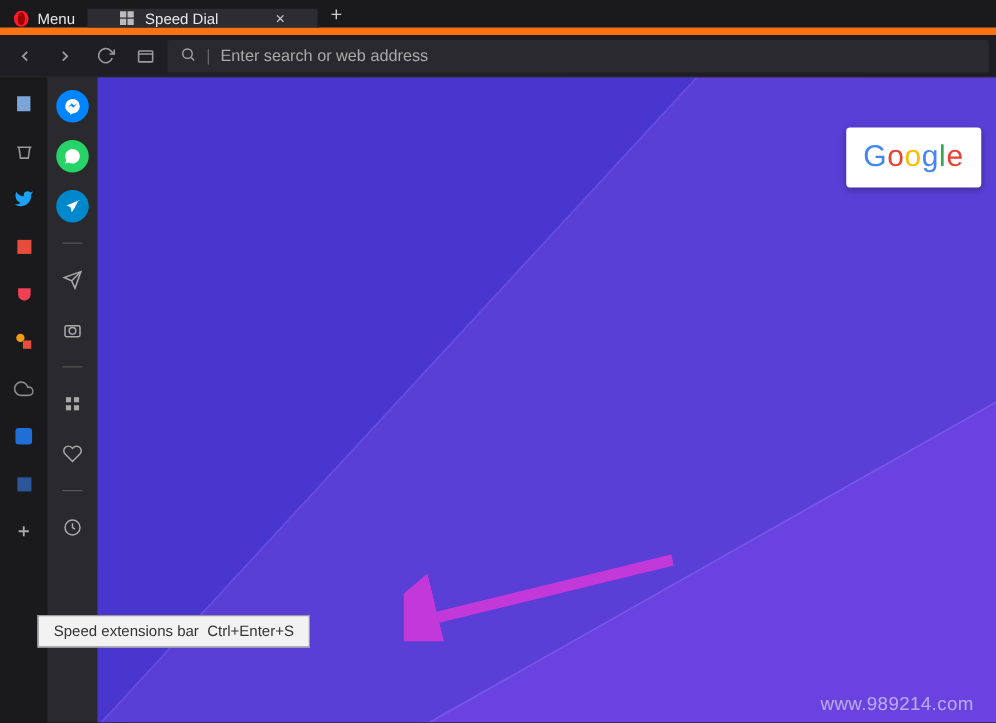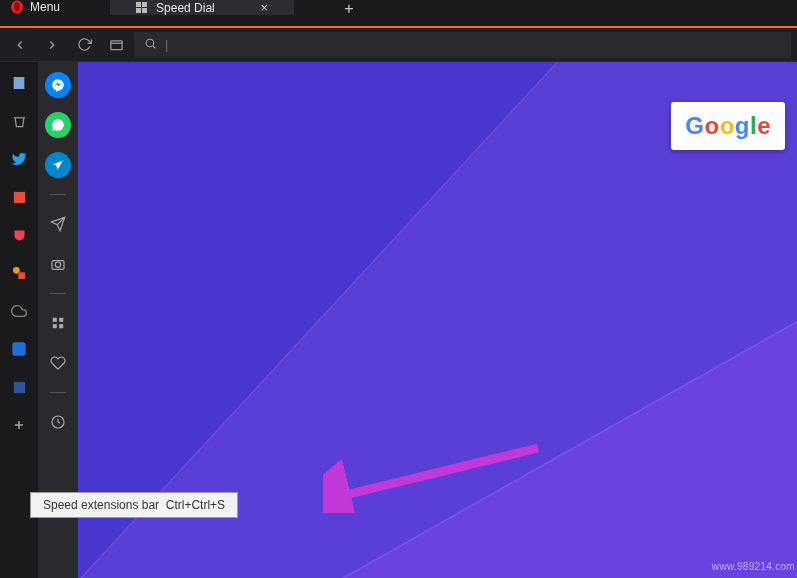--- a/index.html
+++ b/index.html
@@ -11,23 +11,22 @@
   background: #1a1a1d;
   overflow: hidden;
   position: relative;
 }
 
 
 .tab-bar {
   height: 28px;
   background: #1a1a1d;
   display: flex;
-  align-items: flex-start;
-  border-bottom: 2px solid #f97316;
-  gap: 40px;
+  align-items: flex-end;
+  border-bottom: 6px solid #f97316;
 }
 .menu-btn {
   display: flex;
   align-items: center;
   gap: 6px;
   padding: 0 10px;
   color: #e8e8e8;
   font-size: 12px;
   cursor: pointer;
 }
@@ -150,21 +149,21 @@
 
 .google-card {
   position: absolute;
   top: 40px;
   right: 12px;
   background: #fff;
   padding: 10px 14px;
   border-radius: 3px;
   box-shadow: 0 2px 6px rgba(0,0,0,.3);
   font-size: 24px;
-  font-weight: 700;
+  font-weight: 400;
   letter-spacing: 0.5px;
   font-family: Arial, sans-serif;
 }
 .google-card span:nth-child(1){color:#4285F4;}
 .google-card span:nth-child(2){color:#EA4335;}
 .google-card span:nth-child(3){color:#FBBC05;}
 .google-card span:nth-child(4){color:#4285F4;}
 .google-card span:nth-child(5){color:#34A853;}
 .google-card span:nth-child(6){color:#EA4335;}
 
@@ -185,24 +184,24 @@
 .arrow {
   position: absolute;
   left: 245px;
   bottom: 65px;
   pointer-events: none;
 }
 
 
 .watermark {
   position: absolute;
-  right: 2px;
+  right: 18px;
   bottom: 6px;
   color: rgba(255,255,255,.55);
-  font-size: 10px;
+  font-size: 15px;
   letter-spacing: 0.3px;
 }
 </style>
 </head>
 <body>
 
 <div class="tab-bar">
   <div class="menu-btn">
     <span class="opera-logo">
       <svg viewBox="0 0 24 24" width="14" height="14">
@@ -249,20 +248,21 @@
       </svg>
   </div>
   <div class="addr-bar">
     <span class="search-icon">
       <svg width="13" height="13" viewBox="0 0 24 24" fill="none" stroke="currentColor" stroke-width="2">
           <circle cx="11" cy="11" r="7"></circle>
           <line x1="21" y1="21" x2="16.65" y2="16.65"></line>
         </svg>
     </span>
     <span class="placeholder" style="color:#666">|</span>
+    <span class="placeholder">Enter search or web address</span>
   </div>
 </div>
 
 <div class="content-area">
 
   <div class="ext-bar">
     <div class="ext-icon">
         <svg width="16" height="16" viewBox="0 0 24 24" fill="#7aa7d8">
           <rect x="4" y="3" width="16" height="18"></rect>
         </svg>
@@ -389,14 +389,14 @@
           </marker>
         </defs>
       <line x1="215" y1="5" x2="10" y2="55" stroke="#c238d8" stroke-width="9" marker-end="url(#ah)"></line>
     </svg>
 
     <div class="watermark">www.989214.com</div>
   </div>
 </div>
 
 <div class="tooltip">
-  <span>Speed extensions bar</span>&nbsp;&nbsp;<span>Ctrl+Ctrl+S</span>
+  <span>Speed extensions bar</span>&nbsp;&nbsp;<span>Ctrl+Enter+S</span>
 </div>
 
 </body></html>

